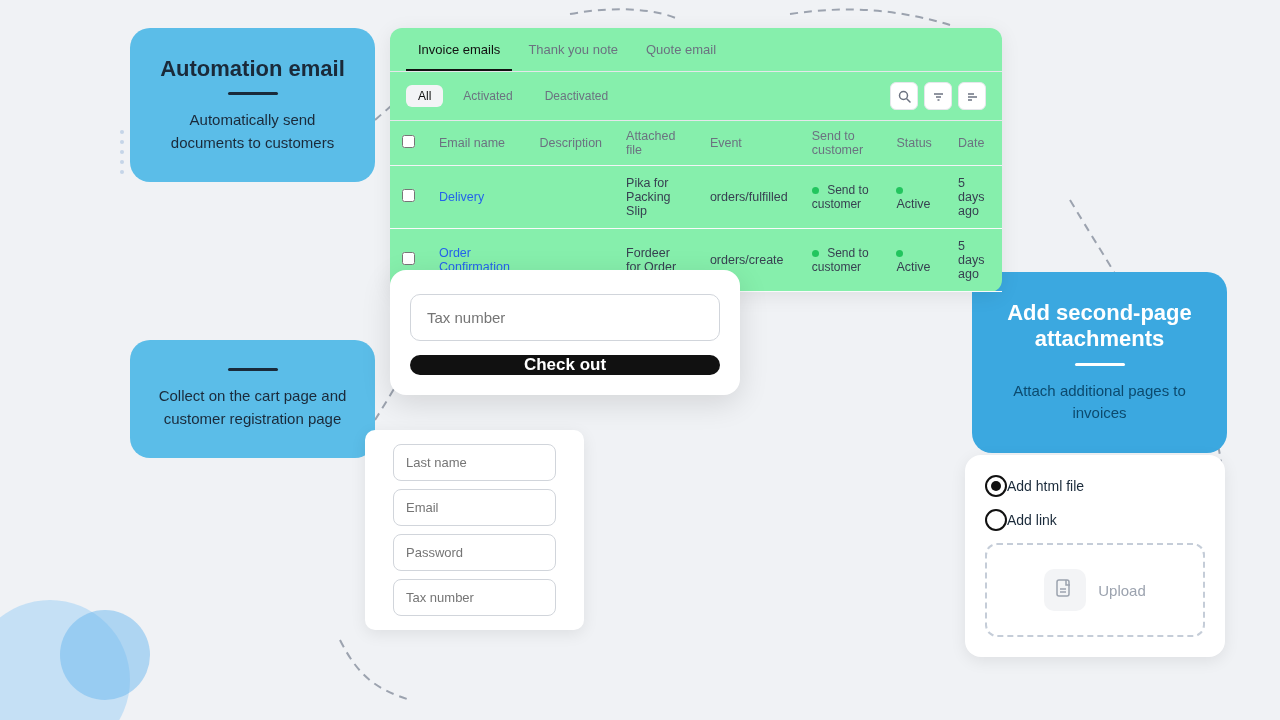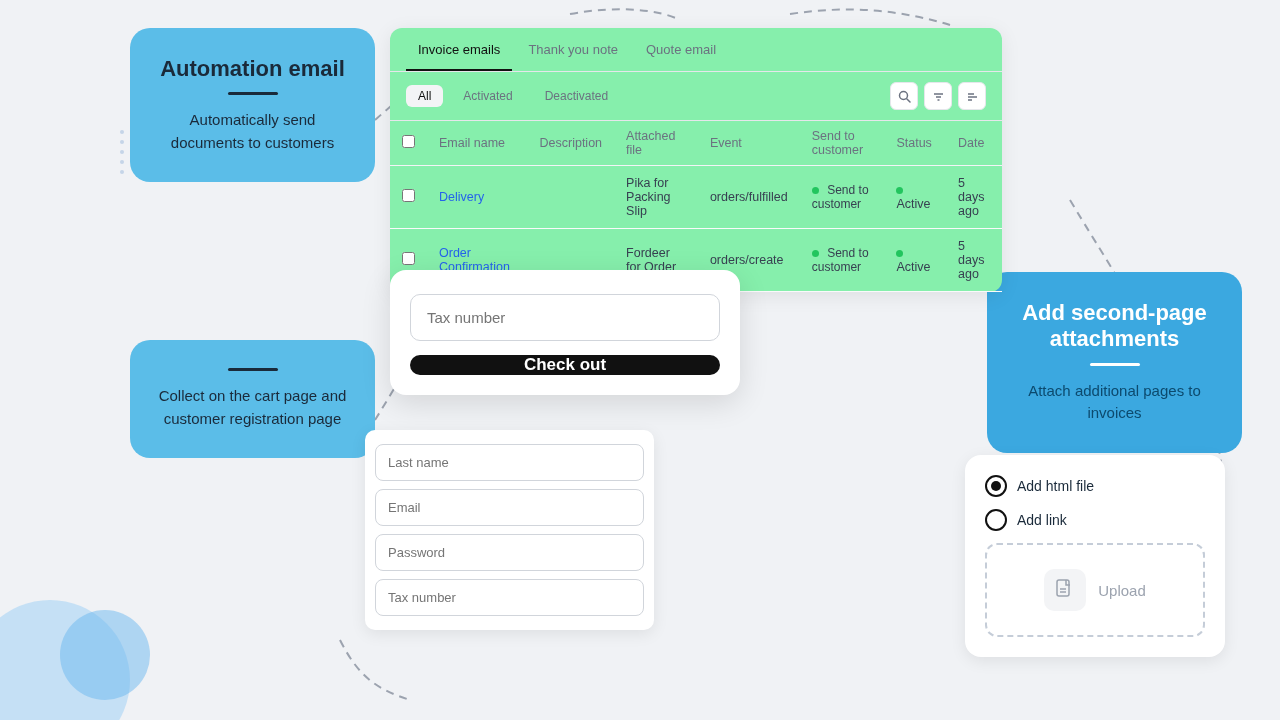--- a/index.html
+++ b/index.html
@@ -89,21 +89,21 @@
     .card-vat {
       top: 340px;
       left: 130px;
       width: 245px;
       background: #5bbde8;
     }
 
     
     .card-attachments {
       top: 272px;
-      right: 38px;
+      right: 53px;
       width: 255px;
       background: #3ba8e0;
     }
     .card-attachments h2 {
       color: #fff;
     }
     .card-attachments .divider {
       background: #fff;
     }
     .card-attachments p {
@@ -248,25 +248,25 @@
       font-size: 17px;
       font-weight: 600;
       cursor: pointer;
     }
 
     
     .registration-panel {
       position: absolute;
       top: 430px;
       left: 365px;
-      width: 289px;
+      width: 219px;
       background: #fff;
       border-radius: 10px;
       box-shadow: 0 4px 16px rgba(0,0,0,0.08);
-      padding: 14px 10px;
+      padding: 14px 28px;
       z-index: 5;
     }
     .reg-input {
       width: 100%;
       padding: 10px 12px;
       border: 1.5px solid #d1d5db;
       border-radius: 8px;
       font-size: 13px;
       color: #9ca3af;
       margin-bottom: 8px;
@@ -284,21 +284,20 @@
       right: 55px;
       width: 260px;
       background: #fff;
       border-radius: 16px;
       box-shadow: 0 4px 16px rgba(0,0,0,0.08);
       padding: 20px;
     }
     .radio-option {
       display: flex;
       align-items: center;
-      gap: 10px;
       margin-bottom: 12px;
       font-size: 14px;
       color: #1a2a3a;
     }
     .radio-circle {
       width: 22px;
       height: 22px;
       border-radius: 50%;
       border: 2.5px solid #111;
       display: flex;

